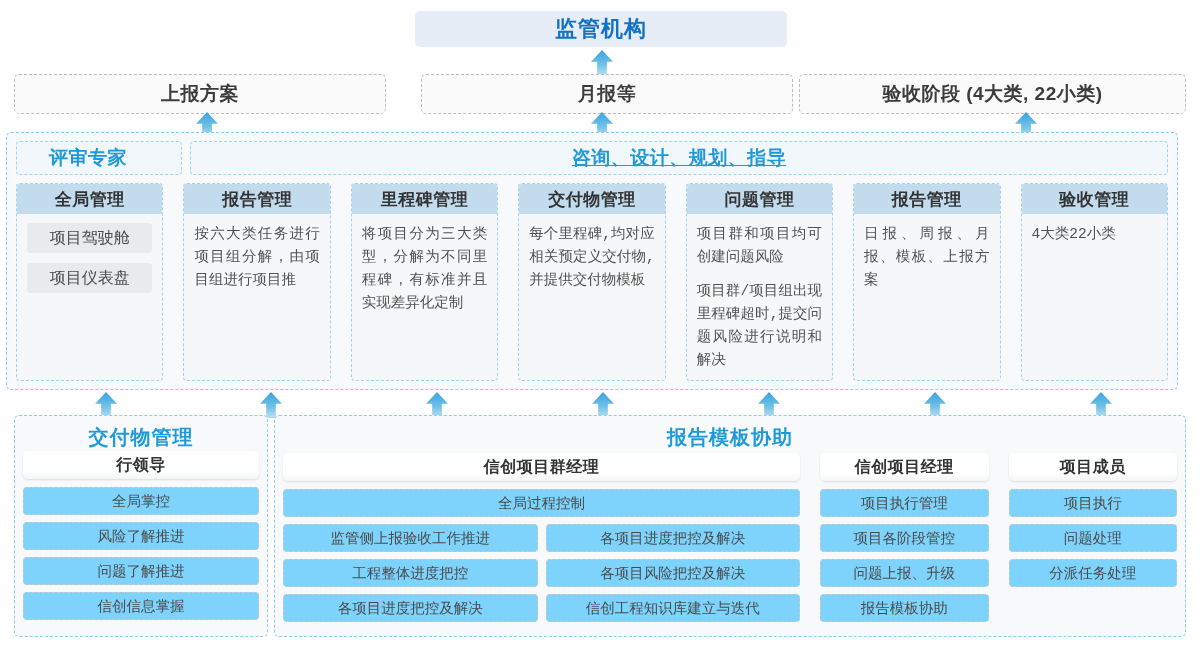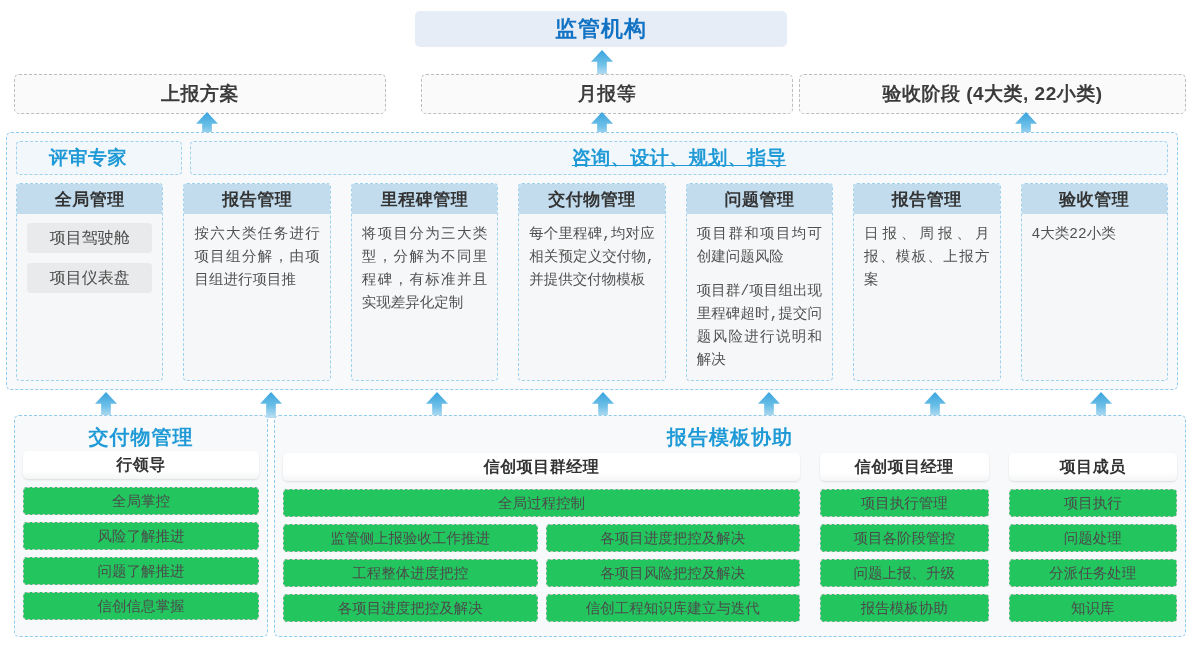--- a/index.html
+++ b/index.html
@@ -97,21 +97,21 @@
     letter-spacing: 1px; height: 28px; line-height: 28px;
   }
   .grp-title.right { margin-bottom: 2px; }
   .role-head {
     background: linear-gradient(to bottom, #ffffff 0%, #ffffff 70%, #f4f5f6 100%);
     border-radius: 5px; height: 28px; display: flex; align-items: center;
     justify-content: center; color: #333333; font-size: 16px; font-weight: bold;
     box-shadow: 0 1px 2px rgba(0,0,0,.12); margin-bottom: 8px; letter-spacing: .5px;
   }
   .item {
-    border: 1px dashed #c9c9c9; border-radius: 4px; background: #22c55e;
+    border: 1px dashed #c9c9c9; border-radius: 4px; background: #7dd3fc;
     height: 28px; display: flex; align-items: center; justify-content: center;
     font-size: 14.5px; color: #4b4b4b; margin-bottom: 7px;
   }
   .item:last-child { margin-bottom: 0; }
 
   .br-cols { display: flex; gap: 20px; text-align: right; }
   .br-col-mgr { width: 540px; }
   .br-col { width: 176px; }
   .mgr-sub { display: flex; gap: 8px; }
   .mgr-sub > div { flex: 1; }
@@ -241,19 +241,18 @@
         <div class="item">项目各阶段管控</div>
         <div class="item">问题上报、升级</div>
         <div class="item">报告模板协助</div>
       </div>
 
       <div class="br-col">
         <div class="role-head">项目成员</div>
         <div class="item">项目执行</div>
         <div class="item">问题处理</div>
         <div class="item">分派任务处理</div>
-        <div class="item">知识库</div>
       </div>
 
     </div>
   </div>
 
 </div>
 
 </body></html>

